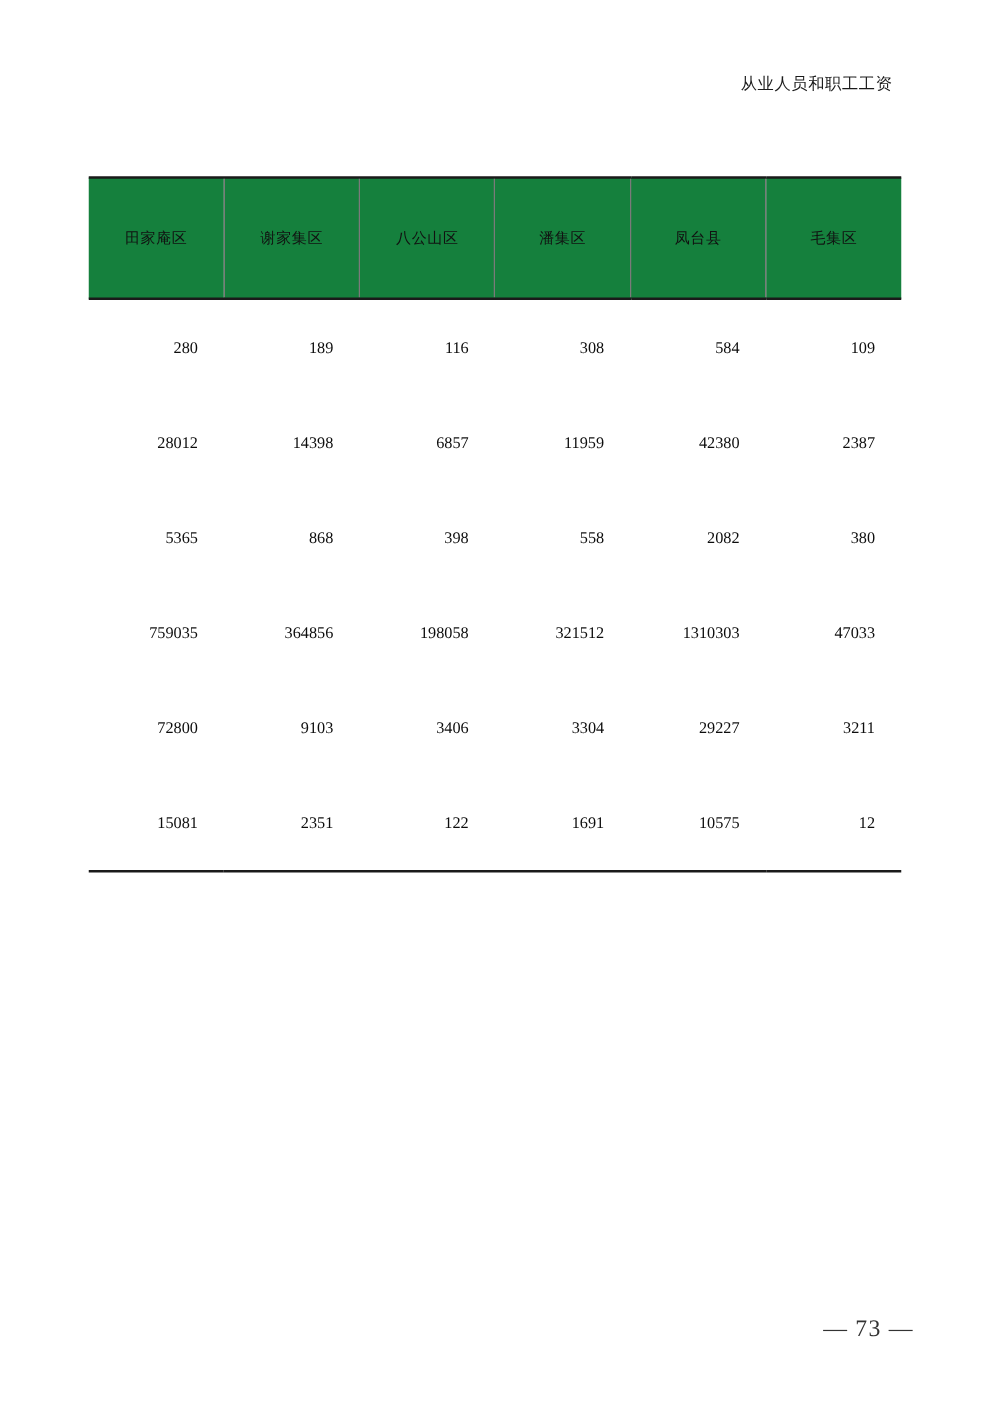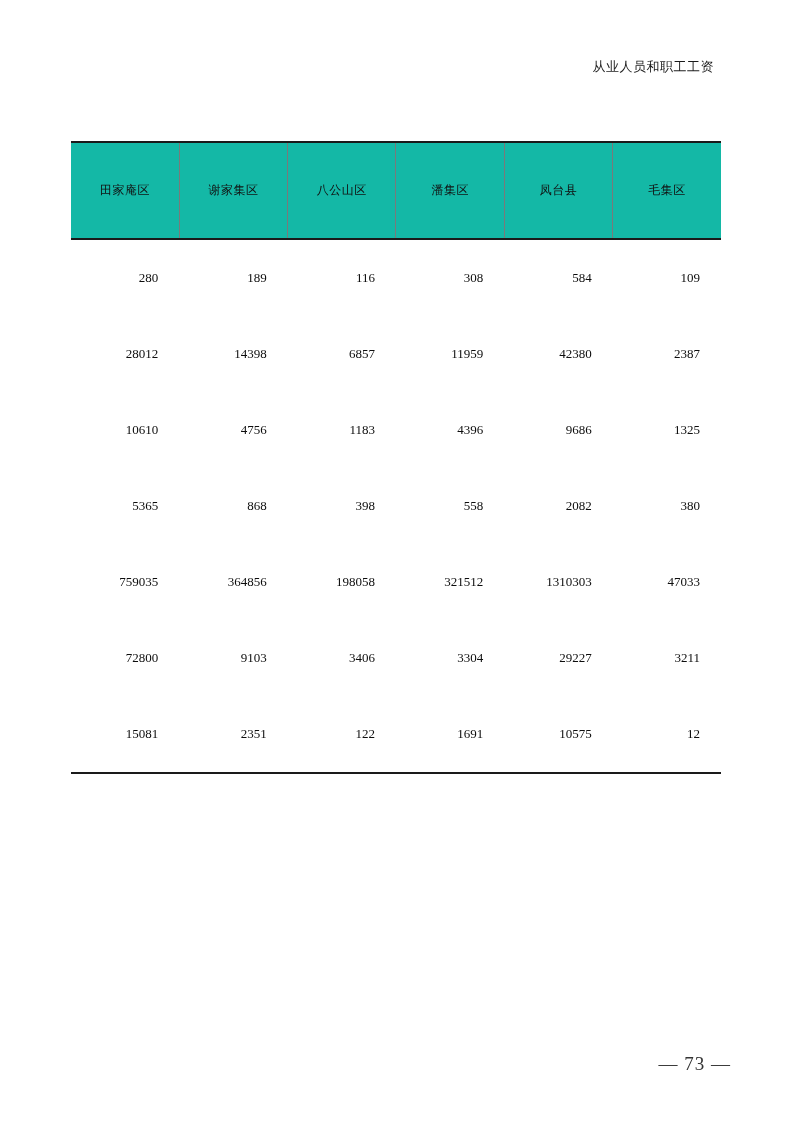--- a/index.html
+++ b/index.html
@@ -48,21 +48,21 @@
     width: 650px;
   }
 
   table.stat-table col {
     width: 108.33px;
   }
 
   
   thead tr.header-row th {
     height: 95px;
-    background: #14b8a6;
+    background: #15803d;
     border-top: 2.5px solid #1a1a1a;
     border-bottom: 2.5px solid #1a1a1a;
     border-left: 1px solid #7a7a7a;
     border-right: 1px solid #7a7a7a;
     text-align: center;
     vertical-align: middle;
     font-family: "DejaVu Sans", "Liberation Sans", sans-serif;
     font-size: 12px;
     font-weight: normal;
     letter-spacing: 0.5px;
@@ -142,28 +142,20 @@
         </tr>
         <tr class="data-row">
           <td>28012</td>
           <td>14398</td>
           <td>6857</td>
           <td>11959</td>
           <td>42380</td>
           <td>2387</td>
         </tr>
         <tr class="data-row">
-          <td>10610</td>
-          <td>4756</td>
-          <td>1183</td>
-          <td>4396</td>
-          <td>9686</td>
-          <td>1325</td>
-        </tr>
-        <tr class="data-row">
           <td>5365</td>
           <td>868</td>
           <td>398</td>
           <td>558</td>
           <td>2082</td>
           <td>380</td>
         </tr>
         <tr class="data-row">
           <td>759035</td>
           <td>364856</td>

